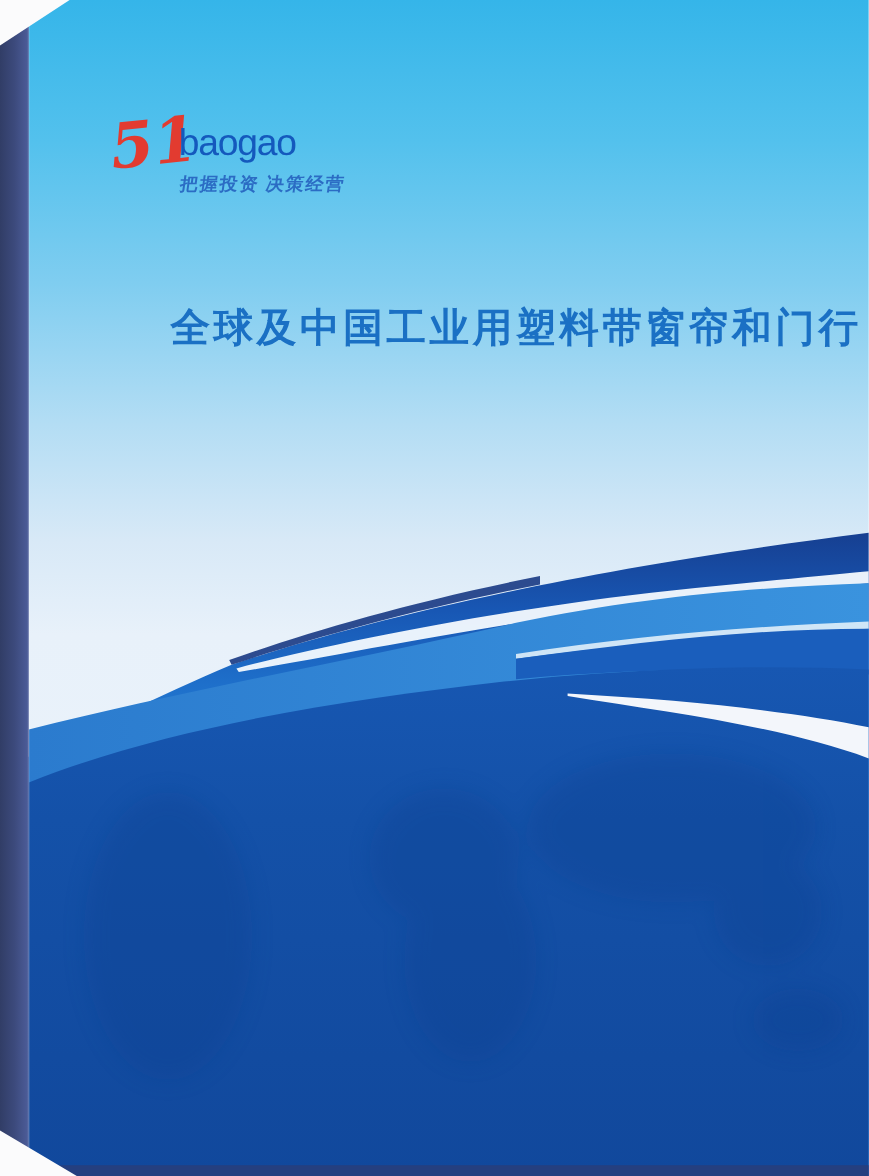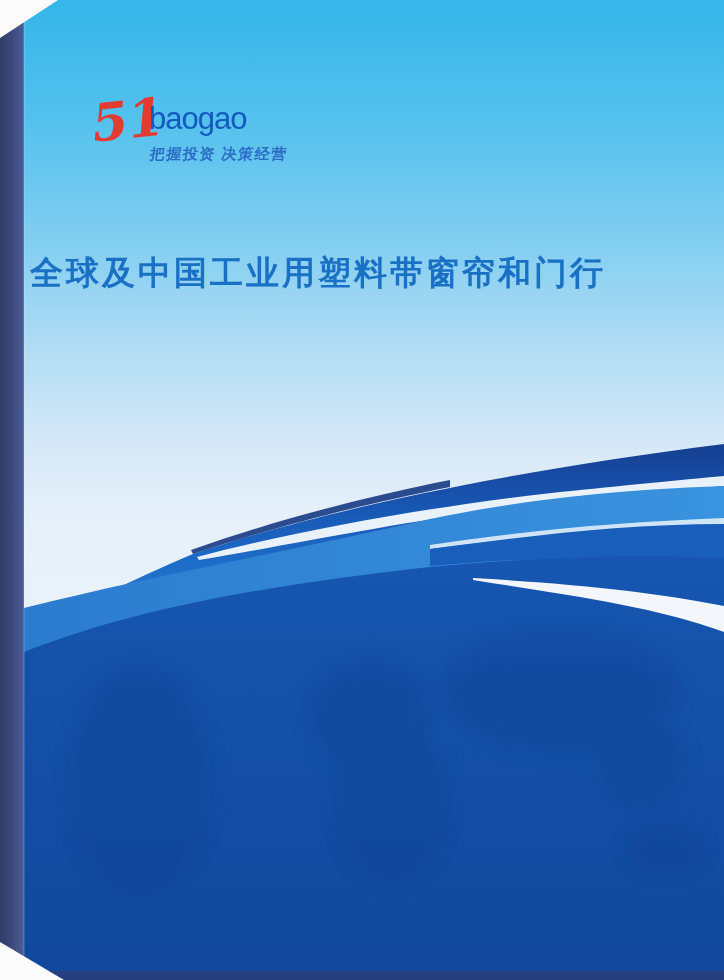--- a/index.html
+++ b/index.html
@@ -31,21 +31,21 @@
     font-size:15px;line-height:1;font-weight:700;
     letter-spacing:1.5px;
     color:var(--tagline-blue);
     transform:skewX(-8deg);
     white-space:nowrap;
   }
 
   
   .title{
     position:absolute;left:30px;right:6px;top:251px;
-    text-align:left;
+    text-align:right;
     color:var(--title-blue);
     font-size:33px;line-height:43px;font-weight:600;
     letter-spacing:3px;
   }
   .title span{display:block;white-space:nowrap;}
 </style>
 </head>
 <body>
 
 <div class="cover">

